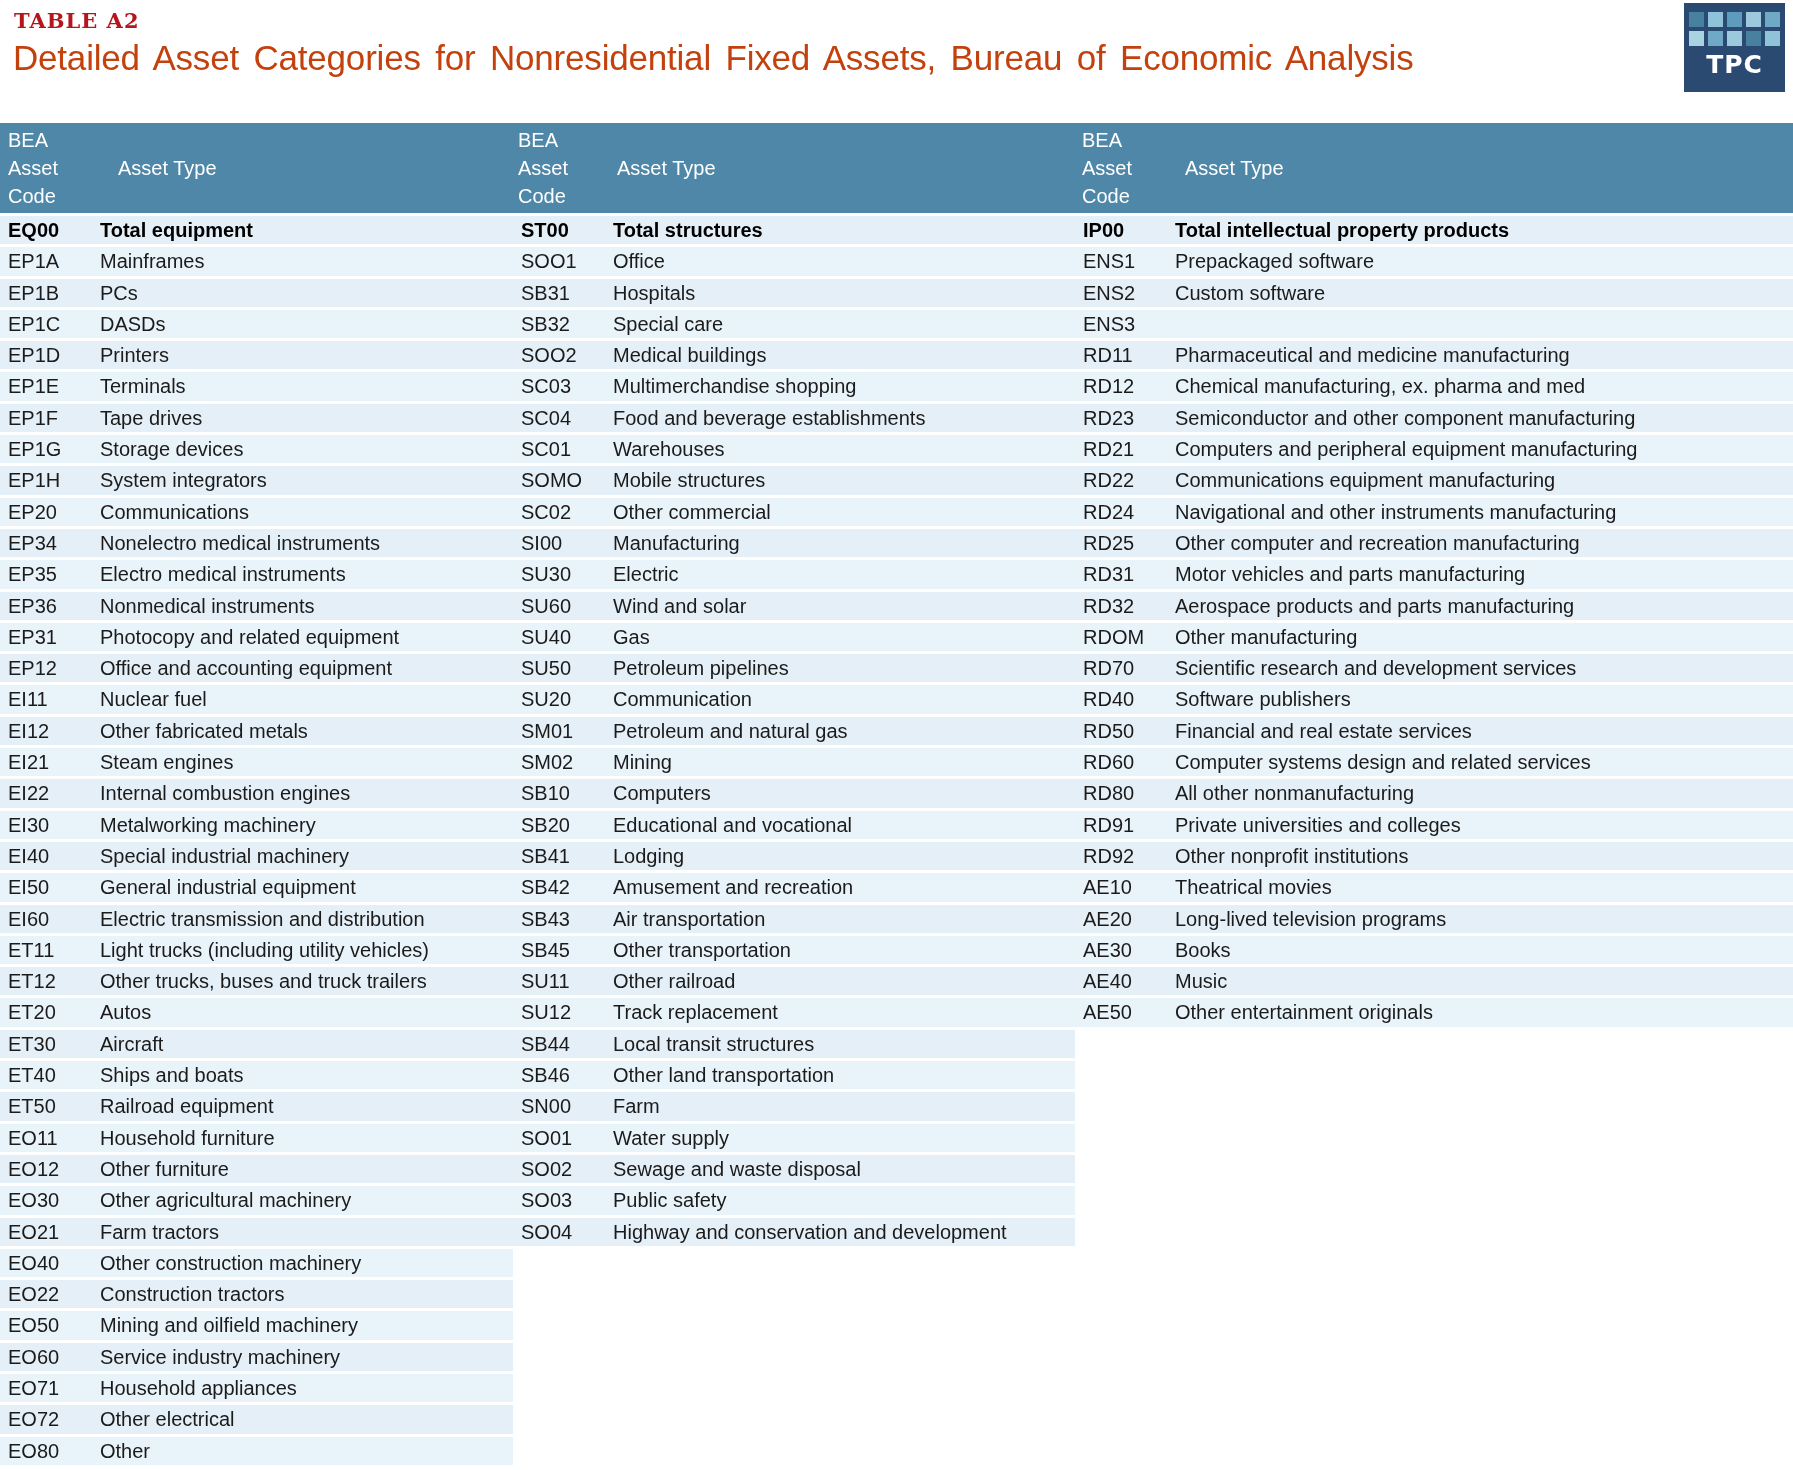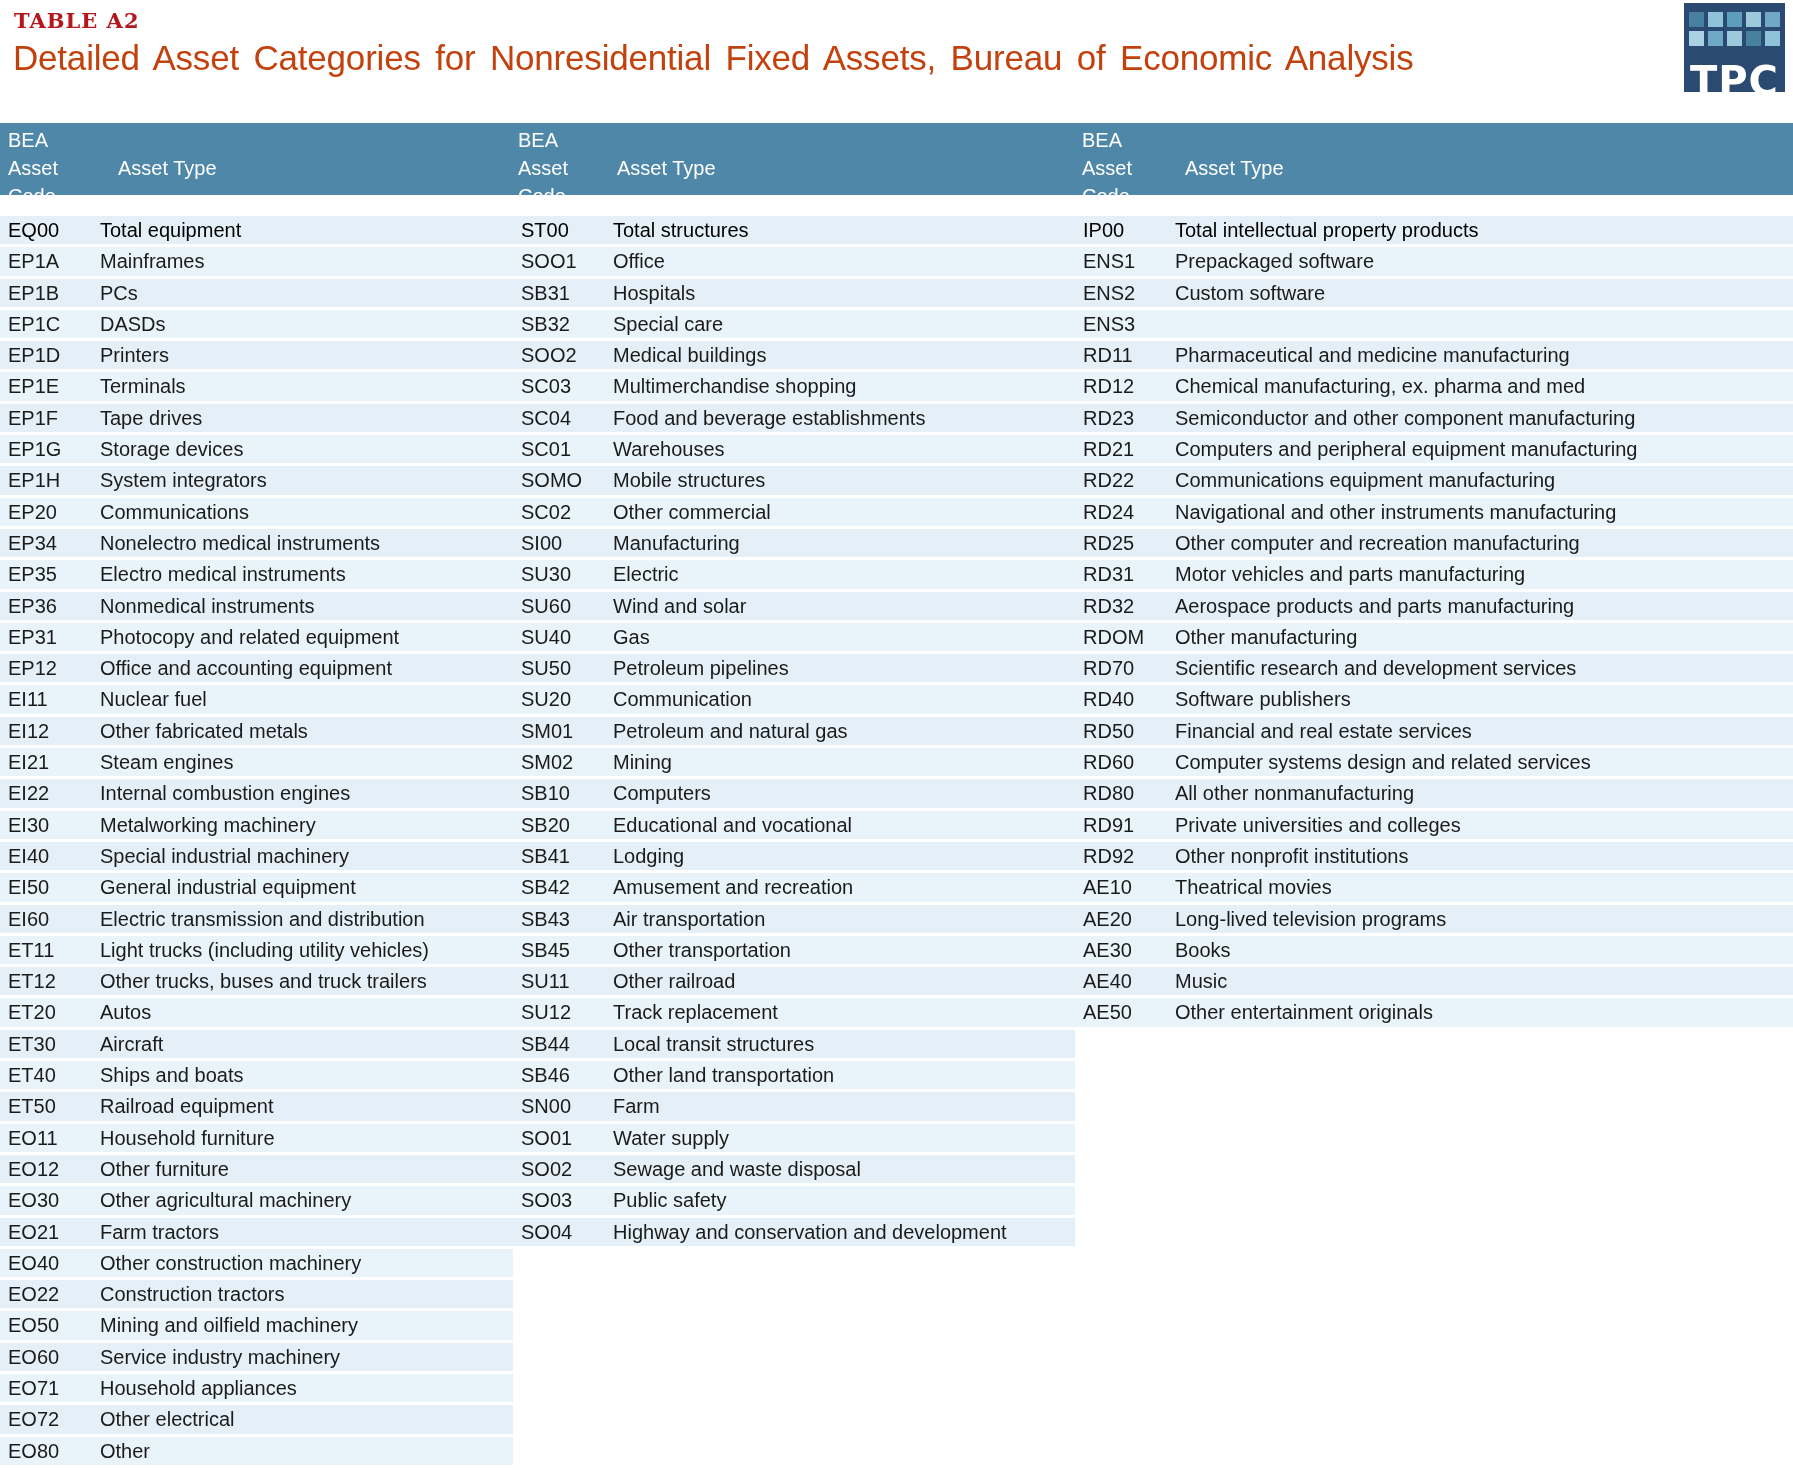--- a/index.html
+++ b/index.html
@@ -31,28 +31,28 @@
     box-sizing:border-box;
     display:flex;flex-direction:column;align-items:center;
     padding-top:9px;
   }
   .tpc-grid{
     display:grid;grid-template-columns:repeat(5,15px);
     grid-auto-rows:15px;gap:4px;
   }
   .tpc-grid .sq{width:15px;height:15px;}
   .tpc-text{
-    color:#fff;font-weight:700;font-size:40px;line-height:1;
-    letter-spacing:1px;margin-top:15px;
+    color:#fff;font-weight:700;font-size:25px;line-height:1;
+    letter-spacing:1px;margin-top:6px;
     font-family:"DejaVu Sans","Liberation Sans",sans-serif;
   }
   
   .header-bar{
     position:absolute;top:123px;left:0;
-    width:1793px;height:72px;
+    width:1793px;height:90px;
     background:var(--header-bar,#4e87a8);
   }
   .head-group{position:absolute;top:0;height:90px;}
   .head-group.g0{left:8px;width:500px;}
   .head-group.g1{left:518px;width:552px;}
   .head-group.g2{left:1082px;width:705px;}
   .code-head{
     position:absolute;left:0;top:3px;
     color:#fff;font-size:20px;line-height:28px;font-weight:400;
   }
@@ -73,21 +73,21 @@
   .rows-col.c1{left:513px;width:562px;}
   .rows-col.c2{left:1075px;width:718px;}
   .row{
     height:28.3px;line-height:28.3px;
     display:flex;align-items:center;
     font-size:20px;white-space:nowrap;
     padding-left:8px;box-sizing:border-box;
   }
   .row.even{background:var(--row-even,#e4eff7);}
   .row.odd{background:var(--row-odd,#e9f3fa);}
-  .row.bold{font-weight:400;color:#000;}
+  .row.bold{font-weight:700;color:#000;}
   .row .code{display:inline-block;width:92px;flex:0 0 92px;}
   .row .label{flex:1 1 auto;overflow:hidden;}
 </style>
 </head>
 <body>
 
 <div class="page">
 
   <div class="table-label">TABLE A2</div>
   <div class="page-title">Detailed Asset Categories for Nonresidential Fixed Assets, Bureau of Economic Analysis</div>

